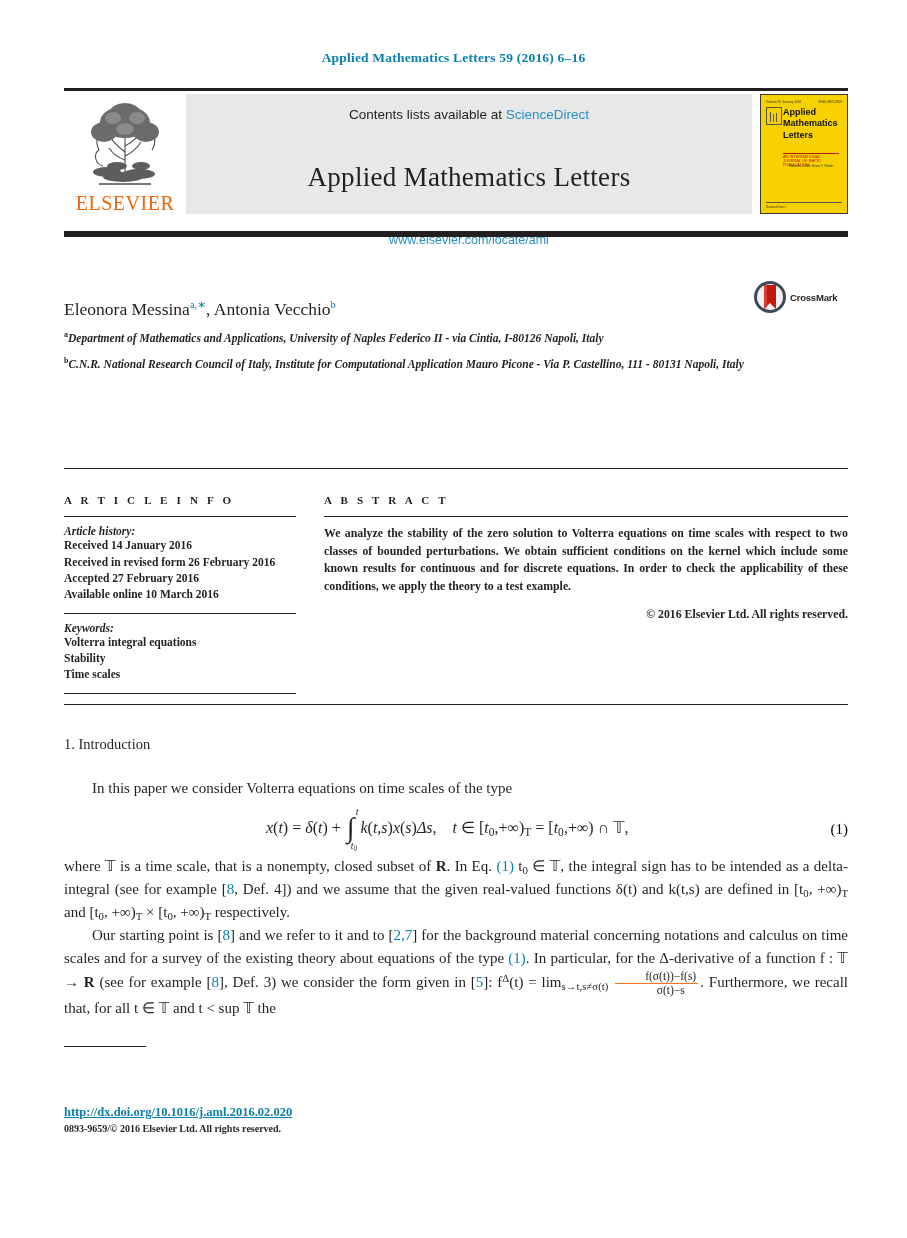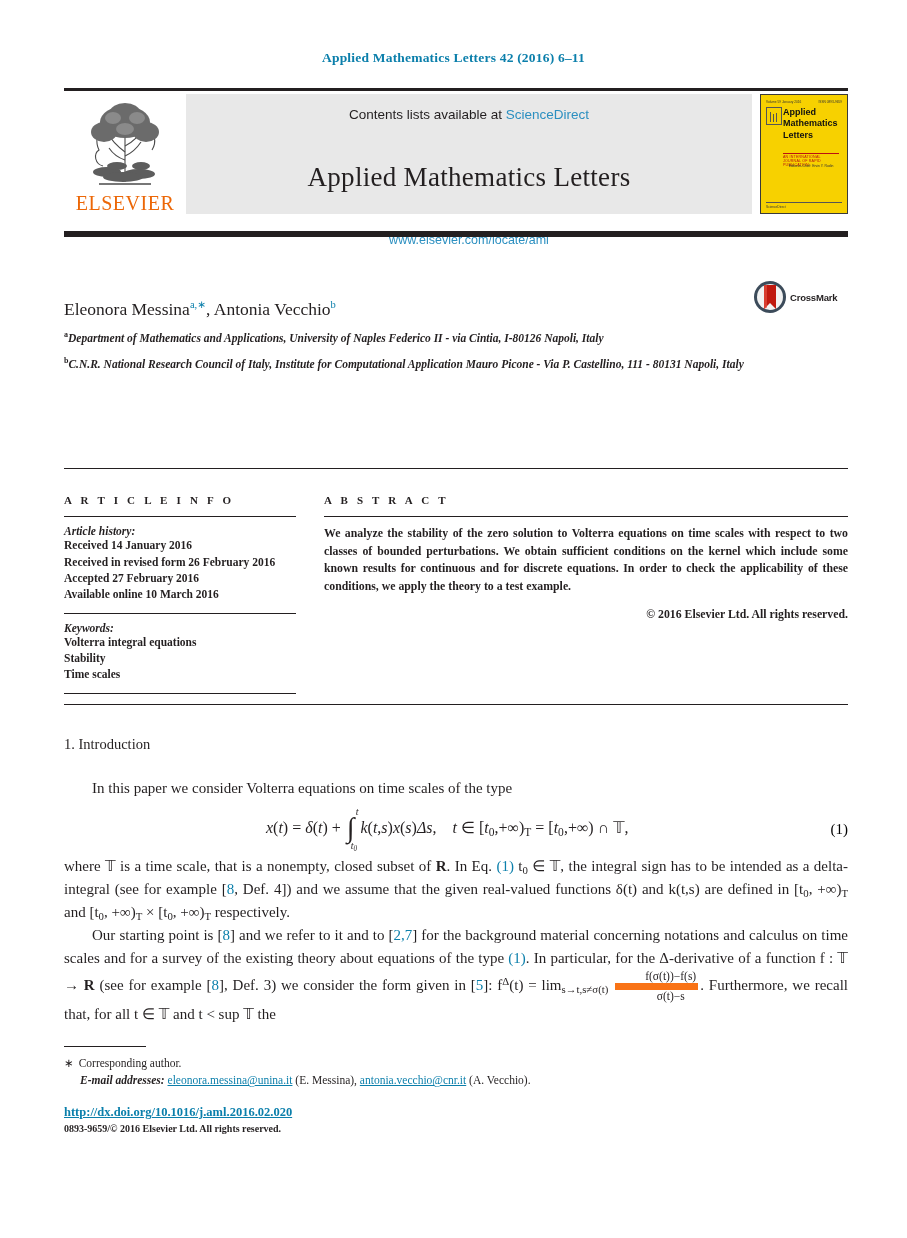--- a/index.html
+++ b/index.html
@@ -352,21 +352,21 @@
   .sub { font-size: .72em; vertical-align: -.25em; }
   .supn { font-size: .72em; vertical-align: .45em; }
   .frac {
     display: inline-block;
     vertical-align: middle;
     text-align: center;
     font-size: 11.5px;
     line-height: 1.15;
     margin: 0 2px;
   }
-  .frac .num { border-bottom: 7px solid #f97316; padding: 0 2px; display:block; }
+  .frac .num { border-bottom: 1px solid #f97316; padding: 0 2px; display:block; }
   .frac .den { display:block; padding: 0 2px; }
 
   
   .foot-rule {
     position: absolute;
     top: 1046px;
     left: 64px;
     width: 82px;
     height: 1.2px;
     background: #231f20;
@@ -406,21 +406,21 @@
     font-weight: bold;
     font-size: 10px;
     color: #231f20;
   }
 </style>
 </head>
 <body>
 
 <div class="page">
 
-  <div class="running-head">Applied Mathematics Letters 42 (2016) 6–11</div>
+  <div class="running-head">Applied Mathematics Letters 59 (2016) 6–16</div>
 
   <div class="header-wrap">
     <div class="rule-top"></div>
     <div class="header-row">
 
       <div class="elsevier-cell">
         <svg class="tree-svg" width="96" height="96" viewBox="0 0 96 96">
           <g fill="none" stroke="#4a4a4a" stroke-width="1.1">
             <path d="M48 86 L48 40"></path>
             <path d="M48 56 C40 50 34 44 30 36"></path>
@@ -565,31 +565,19 @@
       <span>Our starting point is [</span><span class="ref">8</span><span>] and we refer to it and to [</span><span class="ref">2,7</span><span>] for the background material concerning notations and calculus on time scales and for a survey of the existing theory about equations of the type </span><span class="ref">(1)</span><span>. In particular, for the Δ-derivative of a function f : 𝕋 → </span><b>R</b><span> (see for example [</span><span class="ref">8</span><span>], Def. 3) we consider the form given in [</span><span class="ref">5</span><span>]: f</span><span class="supn">Δ</span><span>(t) = lim</span><span class="sub">s→t,s≠σ(t)</span>
       <span class="frac">
         <span class="num">f(σ(t))−f(s)</span>
         <span class="den">σ(t)−s</span>
       </span><span>. Furthermore, we recall that, for all t ∈ 𝕋 and t &lt; sup 𝕋 the</span>
     </div>
 
   </div>
 
   <div class="foot-rule"></div>
-  <div class="footnote">
-    <div>
-      <span class="star">∗</span><span>Corresponding author.</span>
-    </div>
-    <div class="fn-line2">
-      <span class="em-label">E-mail addresses:</span>
-      <span class="mail">eleonora.messina@unina.it</span>
-      <span>(E. Messina),</span>
-      <span class="mail">antonia.vecchio@cnr.it</span>
-      <span>(A. Vecchio).</span>
-    </div>
-  </div>
 
   <div class="bottom">
     <div class="doi">http://dx.doi.org/10.1016/j.aml.2016.02.020</div>
     <div class="issn">0893-9659/© 2016 Elsevier Ltd. All rights reserved.</div>
   </div>
 
 </div>
 
 </body></html>

